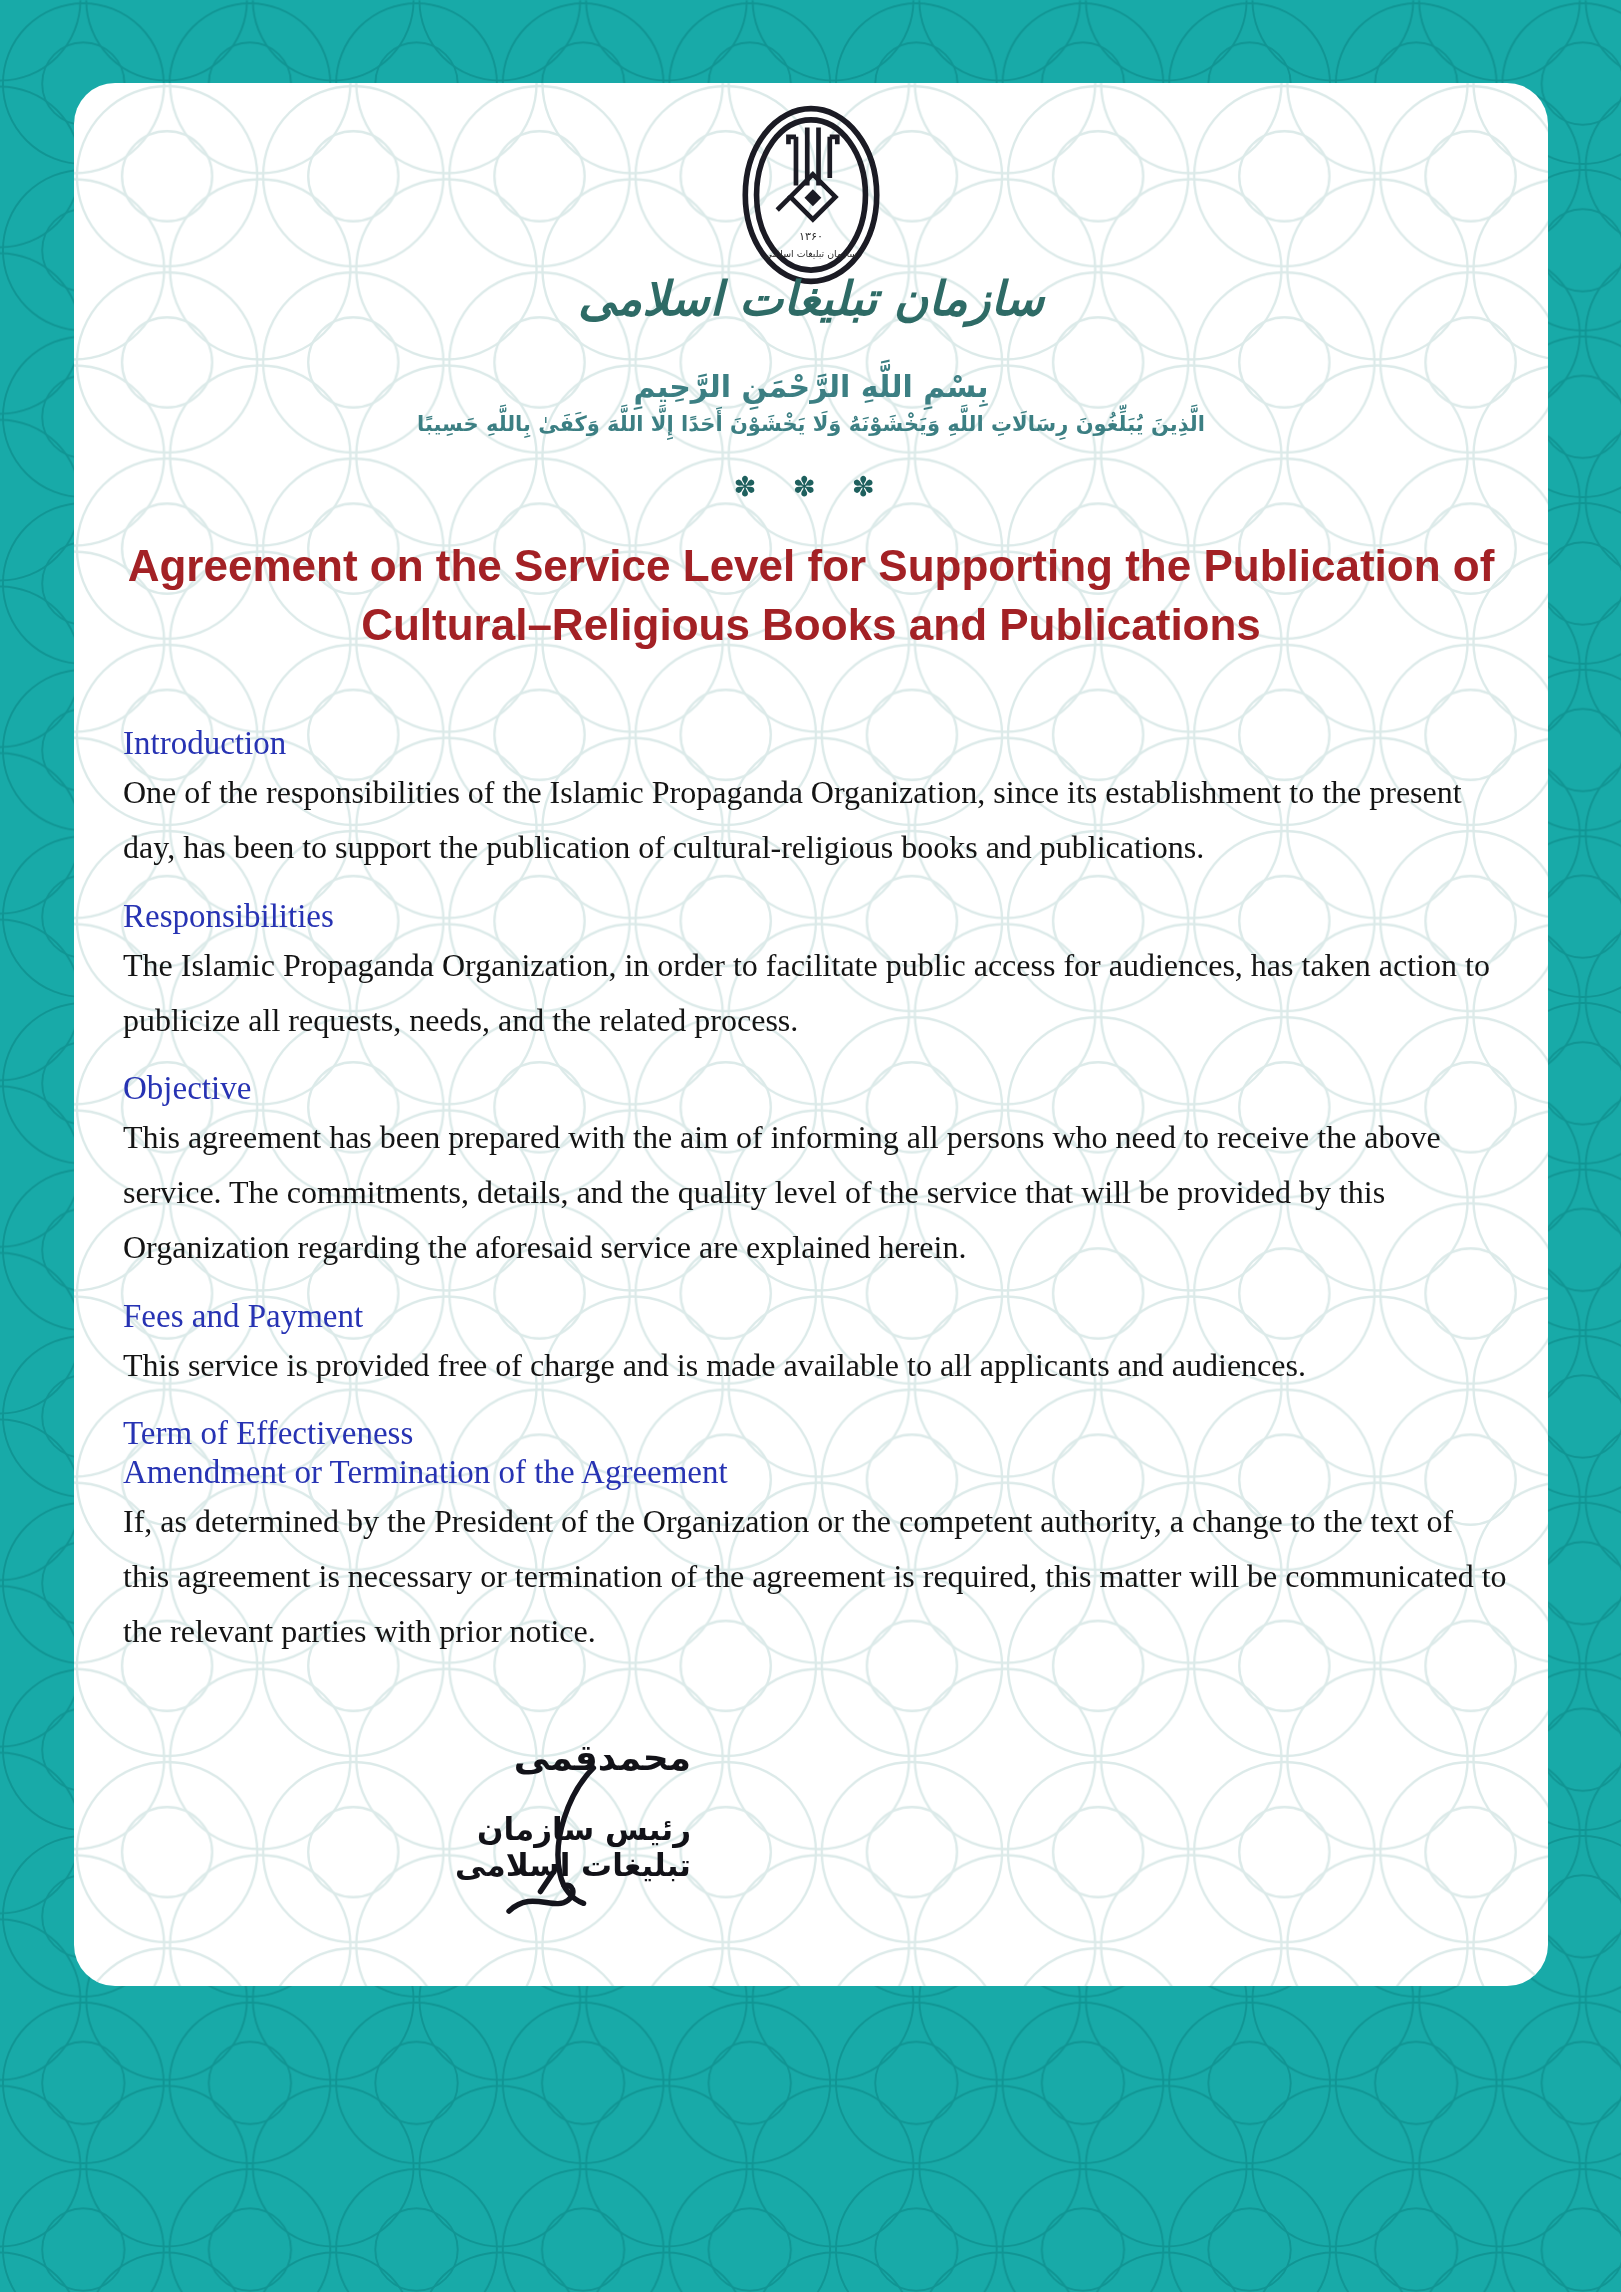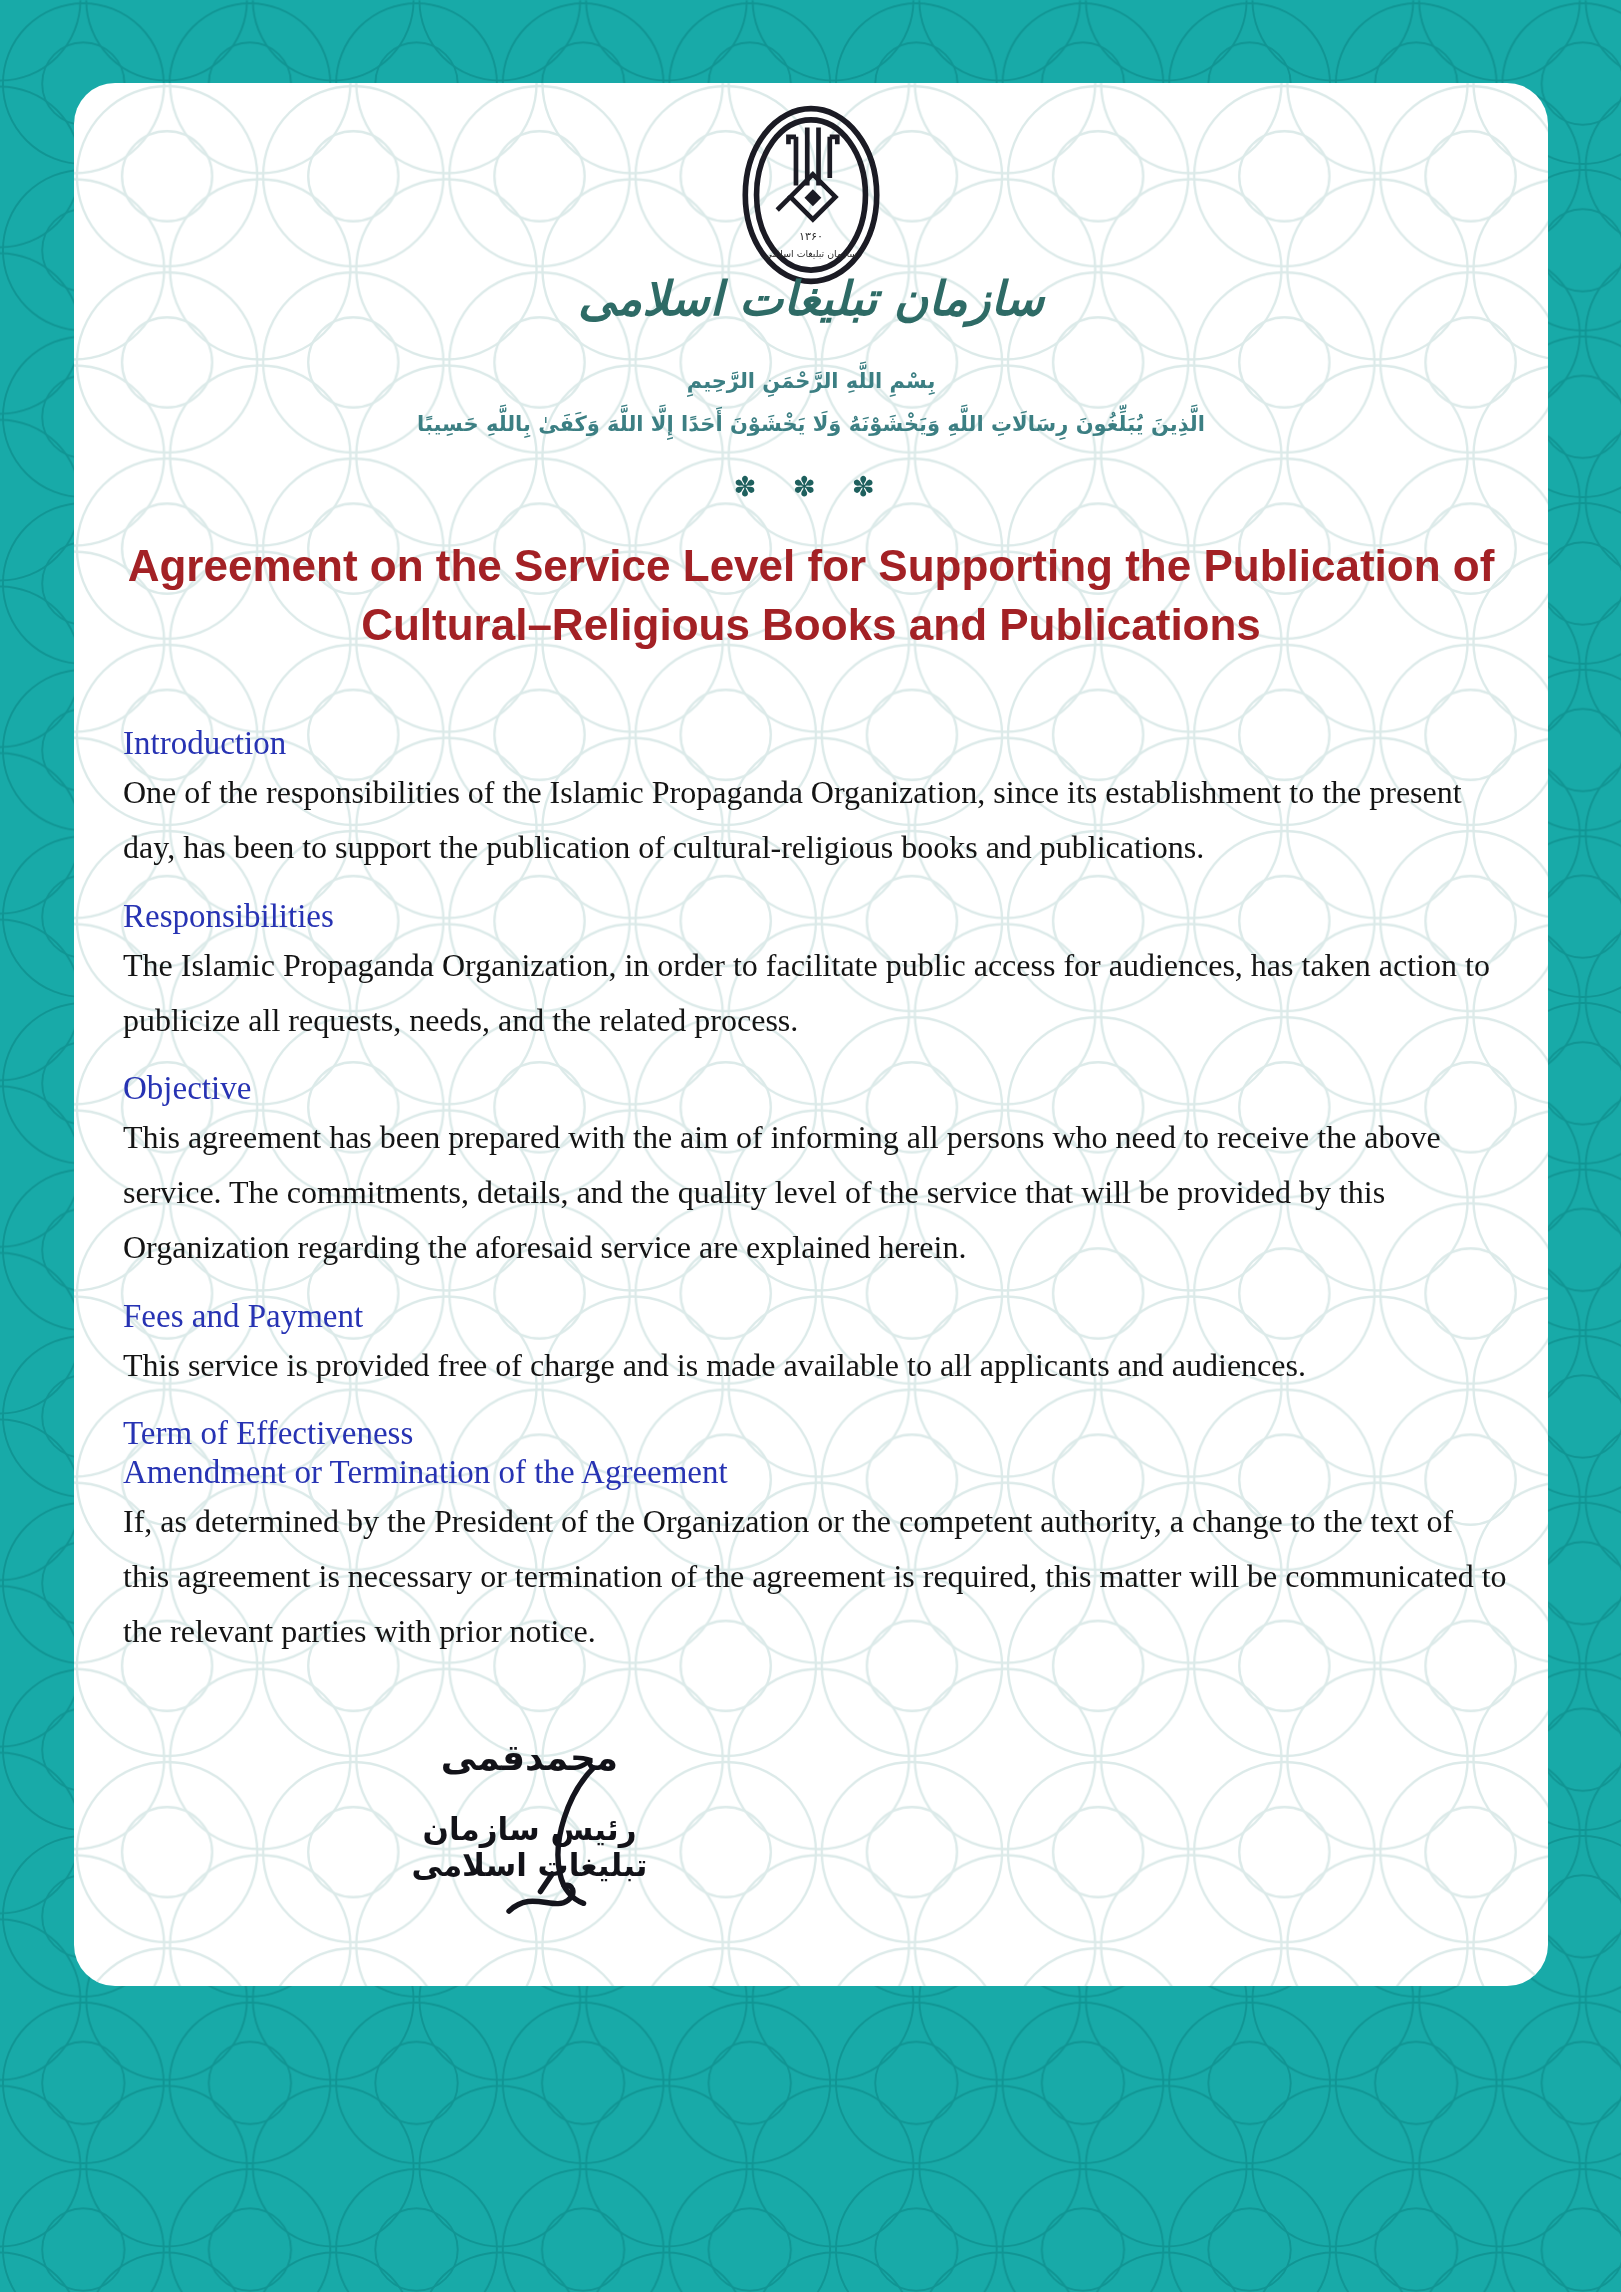--- a/index.html
+++ b/index.html
@@ -31,21 +31,21 @@
   .content{position:absolute;left:0;top:0;width:100%;height:100%;z-index:2;}
 
   .emblem{position:absolute;left:50%;top:19.6px;transform:translateX(-50%);}
   .calligraphy{
     position:absolute;left:0;top:188px;width:100%;text-align:center;
     direction:rtl;font-family:"DejaVu Sans",sans-serif;
     font-size:47px;font-weight:bold;font-style:italic;color:var(--calligraphy-teal);
   }
   .bismillah{
     position:absolute;left:0;top:286px;width:100%;text-align:center;direction:rtl;
-    font-family:"DejaVu Sans",sans-serif;font-size:21px;font-weight:bold;color:var(--verse-teal);
+    font-family:"DejaVu Sans",sans-serif;font-size:30px;font-weight:bold;color:var(--verse-teal);
   }
   .verse{
     position:absolute;left:0;top:329px;width:100%;text-align:center;direction:rtl;
     font-family:"DejaVu Sans",sans-serif;font-size:21px;font-weight:bold;color:var(--verse-teal);
   }
   .ornament{
     position:absolute;left:0;top:388px;width:100%;text-align:center;
     font-family:"DejaVu Sans",sans-serif;font-size:27.4px;letter-spacing:13.7px;
     color:var(--ornament-teal);
   }
@@ -57,21 +57,21 @@
   }
   .sections{position:absolute;left:49px;top:641px;width:1384px;}
   .section h3{
     margin:0;font-weight:normal;font-size:33px;line-height:39px;
     color:var(--heading-blue);font-family:"Liberation Serif",serif;
   }
   .section p{
     margin:2px 0 21.6px 0;font-size:32px;line-height:55px;color:var(--body-ink);
     font-family:"Liberation Serif",serif;
   }
-  .signature{position:absolute;left:294px;top:1654px;width:323px;text-align:center;
+  .signature{position:absolute;left:294px;top:1654px;width:323px;
     font-family:"DejaVu Sans",sans-serif;direction:rtl;}
   .sig-name{font-size:36px;font-weight:bold;color:#121218;}
   .sig-title{margin-top:33px;font-size:31px;font-weight:bold;color:#121218;}
   .sig-squiggle{position:absolute;left:135px;top:27.4px;}
   .footer-line{
     position:absolute;left:0;top:2062px;width:100%;text-align:center;direction:rtl;
     font-family:"DejaVu Sans",sans-serif;font-size:44px;font-weight:bold;
     color:var(--footer-teal);
   }
 </style>

